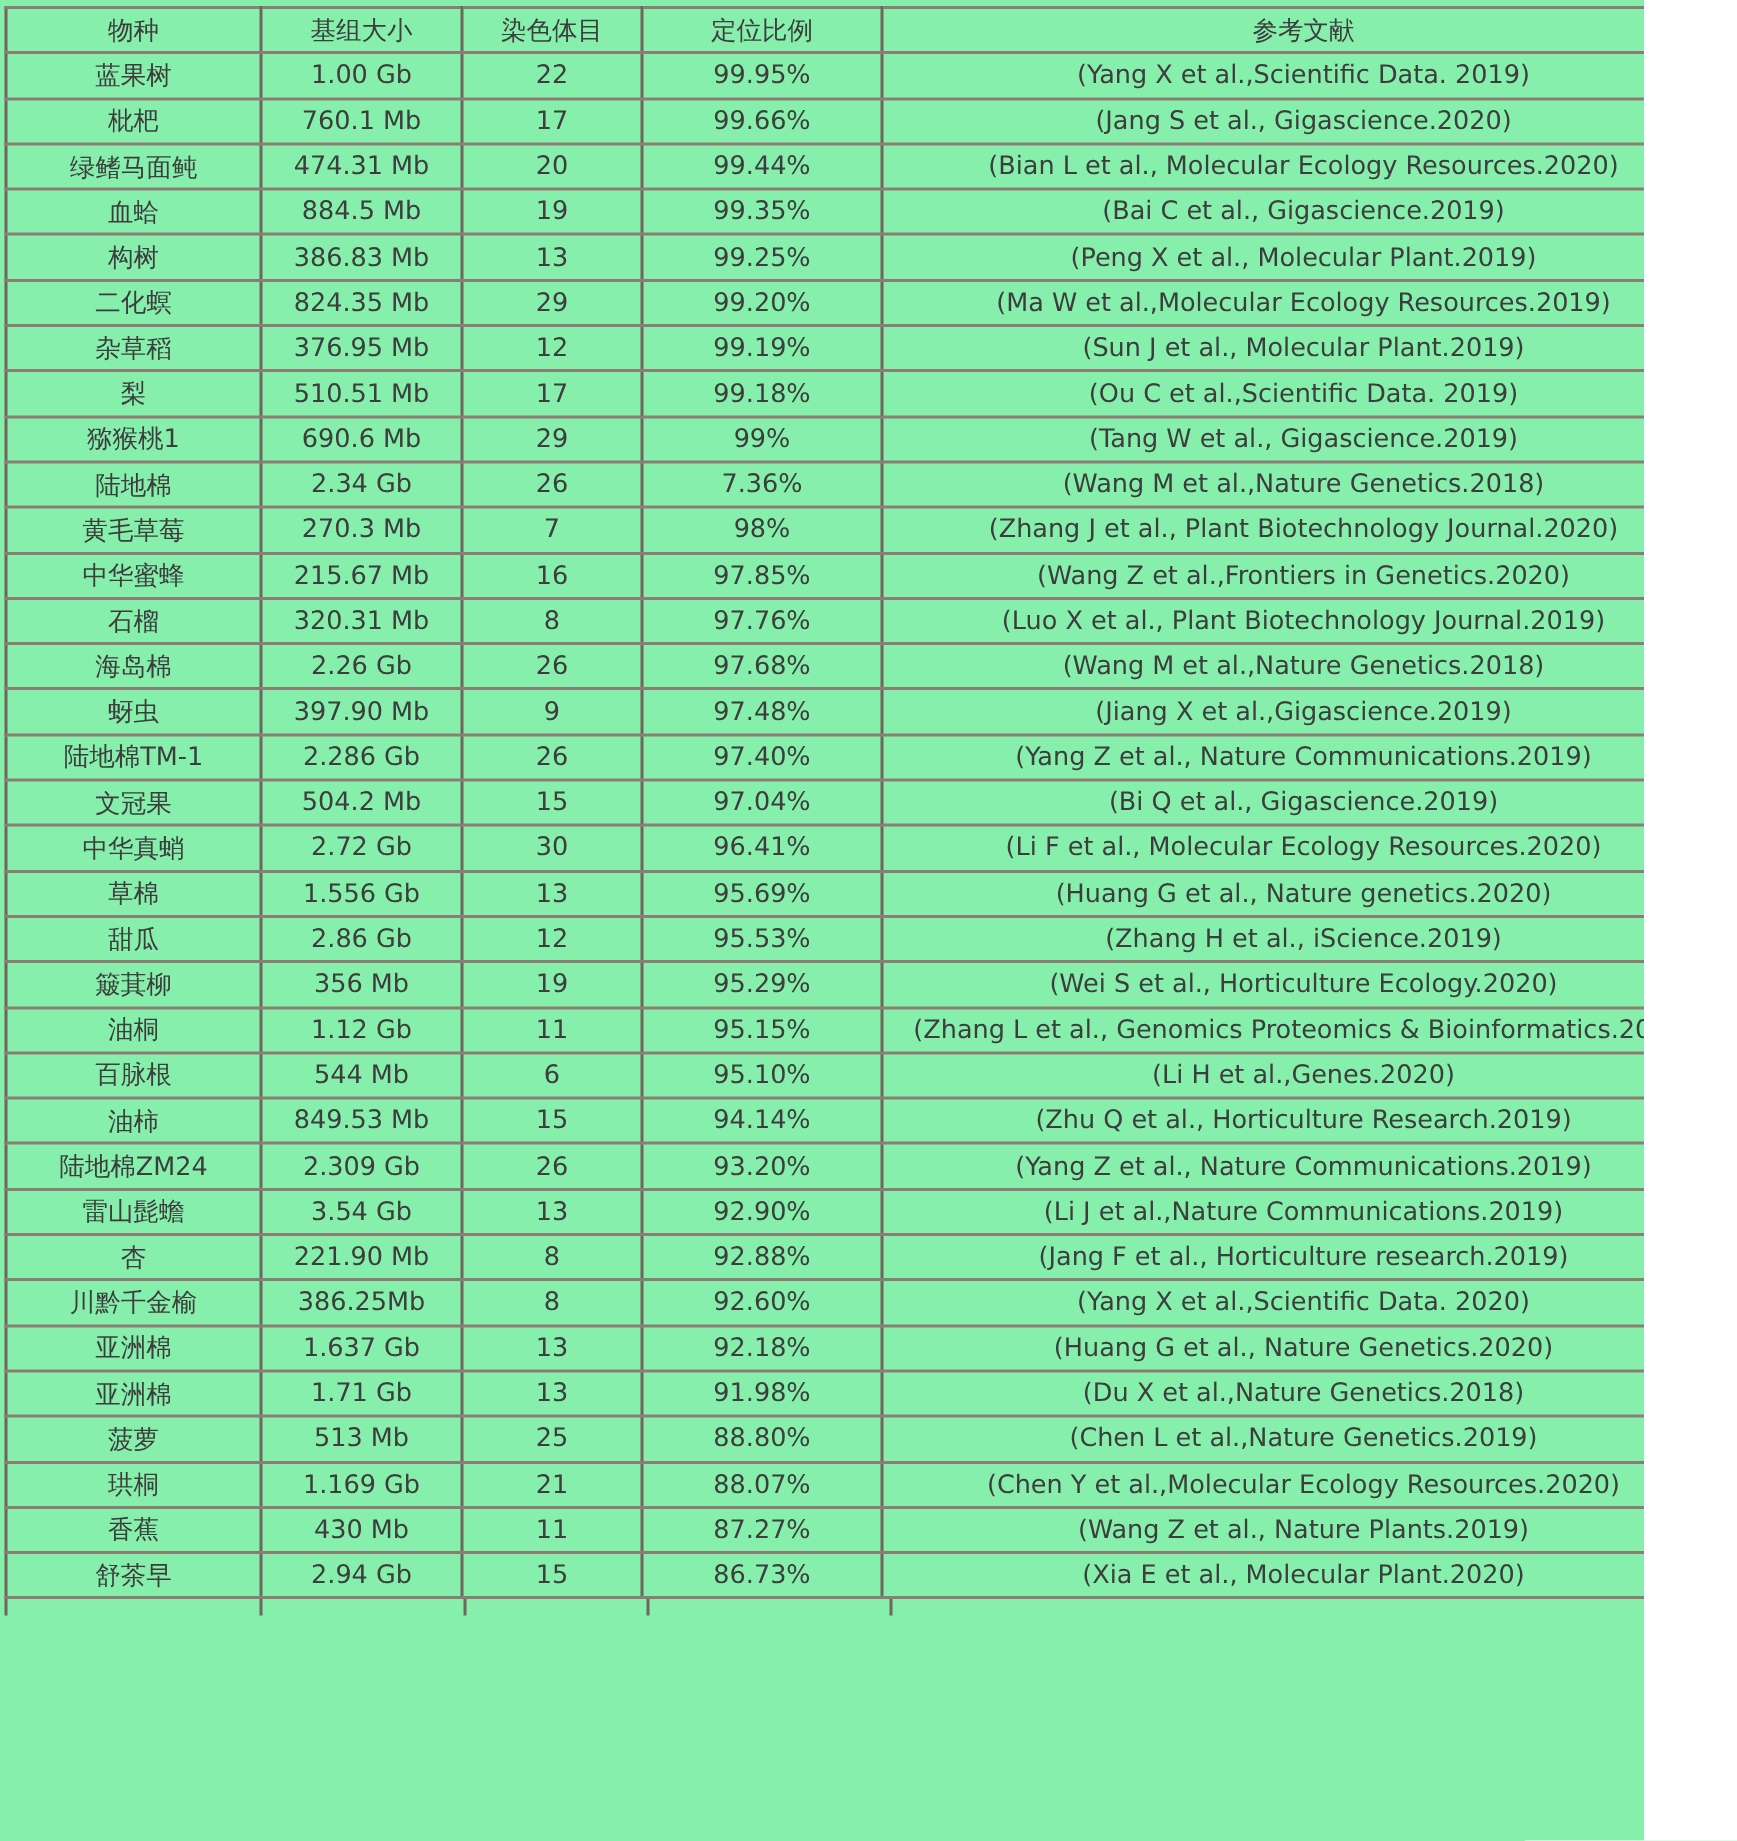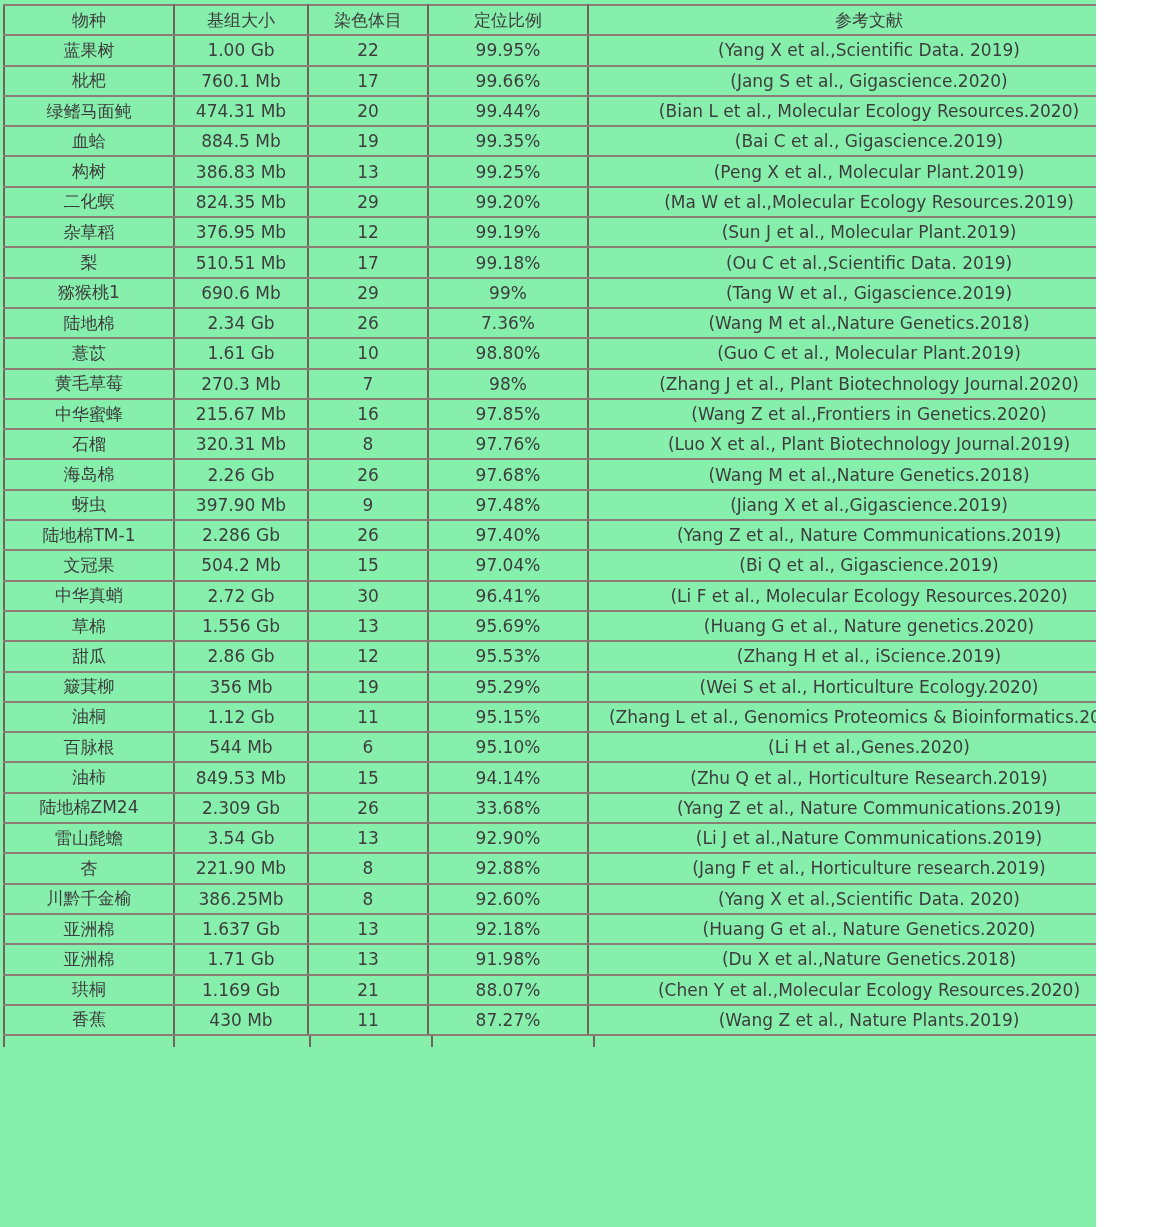--- a/index.html
+++ b/index.html
@@ -154,27 +154,20 @@
           <td class="col-reference">(Tang W et al., Gigascience.2019)</td>
         </tr>
         <tr>
           <td class="col-species">陆地棉</td>
           <td class="col-genome_size">2.34 Gb</td>
           <td class="col-chromosome_count">26</td>
           <td class="col-anchor_ratio">7.36%</td>
           <td class="col-reference">(Wang M et al.,Nature Genetics.2018)</td>
         </tr>
         <tr>
-          <td class="col-species">薏苡</td>
-          <td class="col-genome_size">1.61 Gb</td>
-          <td class="col-chromosome_count">10</td>
-          <td class="col-anchor_ratio">98.80%</td>
-          <td class="col-reference">(Guo C et al., Molecular Plant.2019)</td>
-        </tr>
-        <tr>
           <td class="col-species">黄毛草莓</td>
           <td class="col-genome_size">270.3 Mb</td>
           <td class="col-chromosome_count">7</td>
           <td class="col-anchor_ratio">98%</td>
           <td class="col-reference">(Zhang J et al., Plant Biotechnology Journal.2020)</td>
         </tr>
         <tr>
           <td class="col-species">中华蜜蜂</td>
           <td class="col-genome_size">215.67 Mb</td>
           <td class="col-chromosome_count">16</td>
@@ -262,21 +255,21 @@
           <td class="col-species">油柿</td>
           <td class="col-genome_size">849.53 Mb</td>
           <td class="col-chromosome_count">15</td>
           <td class="col-anchor_ratio">94.14%</td>
           <td class="col-reference">(Zhu Q et al., Horticulture Research.2019)</td>
         </tr>
         <tr>
           <td class="col-species">陆地棉ZM24</td>
           <td class="col-genome_size">2.309 Gb</td>
           <td class="col-chromosome_count">26</td>
-          <td class="col-anchor_ratio">33.68%</td>
+          <td class="col-anchor_ratio">93.20%</td>
           <td class="col-reference">(Yang Z et al., Nature Communications.2019)</td>
         </tr>
         <tr>
           <td class="col-species">雷山髭蟾</td>
           <td class="col-genome_size">3.54 Gb</td>
           <td class="col-chromosome_count">13</td>
           <td class="col-anchor_ratio">92.90%</td>
           <td class="col-reference">(Li J et al.,Nature Communications.2019)</td>
         </tr>
         <tr>
@@ -301,32 +294,46 @@
           <td class="col-reference">(Huang G et al., Nature Genetics.2020)</td>
         </tr>
         <tr>
           <td class="col-species">亚洲棉</td>
           <td class="col-genome_size">1.71 Gb</td>
           <td class="col-chromosome_count">13</td>
           <td class="col-anchor_ratio">91.98%</td>
           <td class="col-reference">(Du X et al.,Nature Genetics.2018)</td>
         </tr>
         <tr>
+          <td class="col-species">菠萝</td>
+          <td class="col-genome_size">513 Mb</td>
+          <td class="col-chromosome_count">25</td>
+          <td class="col-anchor_ratio">88.80%</td>
+          <td class="col-reference">(Chen L et al.,Nature Genetics.2019)</td>
+        </tr>
+        <tr>
           <td class="col-species">珙桐</td>
           <td class="col-genome_size">1.169 Gb</td>
           <td class="col-chromosome_count">21</td>
           <td class="col-anchor_ratio">88.07%</td>
           <td class="col-reference">(Chen Y et al.,Molecular Ecology Resources.2020)</td>
         </tr>
         <tr>
           <td class="col-species">香蕉</td>
           <td class="col-genome_size">430 Mb</td>
           <td class="col-chromosome_count">11</td>
           <td class="col-anchor_ratio">87.27%</td>
           <td class="col-reference">(Wang Z et al., Nature Plants.2019)</td>
+        </tr>
+        <tr>
+          <td class="col-species">舒茶早</td>
+          <td class="col-genome_size">2.94 Gb</td>
+          <td class="col-chromosome_count">15</td>
+          <td class="col-anchor_ratio">86.73%</td>
+          <td class="col-reference">(Xia E et al., Molecular Plant.2020)</td>
         </tr>
       </tbody>
   </table>
 
   <div class="stub">
     <div class="s1"></div>
     <div class="s2"></div>
     <div class="s3"></div>
     <div class="s4"></div>
     <div class="s5"></div>

